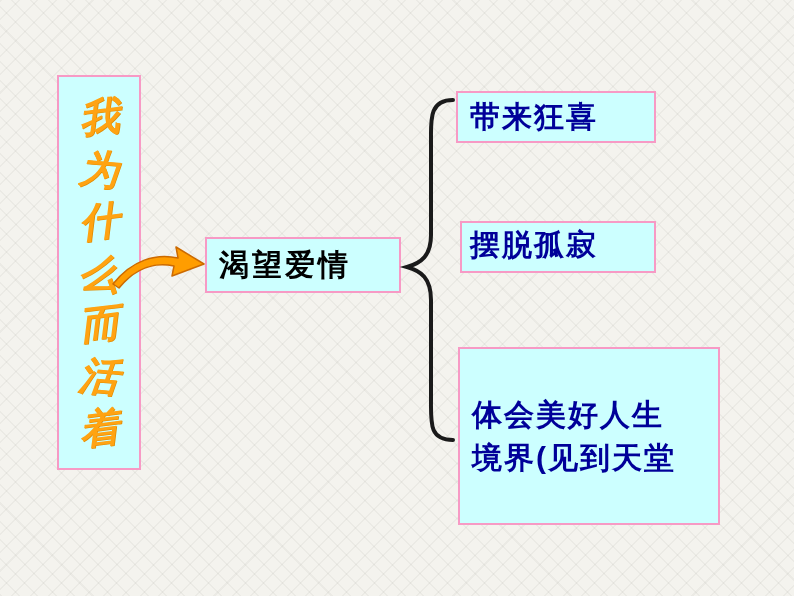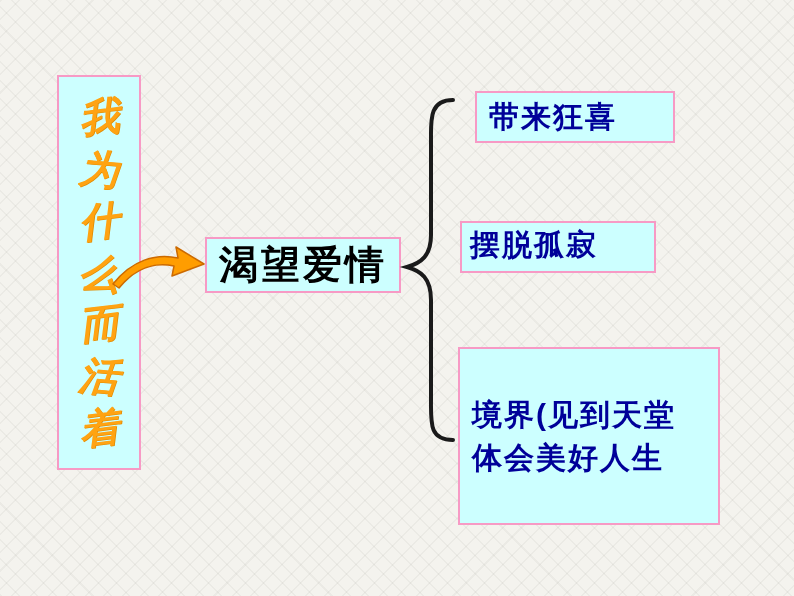--- a/index.html
+++ b/index.html
@@ -46,36 +46,36 @@
 
   
   .center-box {
     left: 205px; top: 237px;
     width: 196px; height: 56px;
     display: flex;
     align-items: center;
     padding-left: 12px;
   }
   .center-box .label {
-    font-size: 39px;
+    font-size: 30px;
     font-weight: 700;
     color: #000000;
     letter-spacing: 3px;
   }
 
   
   .branch-label {
     font-size: 30px;
     font-weight: 700;
     color: #000099;
     letter-spacing: 2px;
     line-height: 1.45;
   }
   .branch-1 {
-    left: 475px; top: 91px;
+    left: 456px; top: 91px;
     width: 200px; height: 52px;
     display: flex; align-items: center;
     padding-left: 12px;
   }
   .branch-2 {
     left: 460px; top: 221px;
     width: 196px; height: 52px;
     display: flex; align-items: flex-start;
     padding-left: 8px;
   }
@@ -125,17 +125,17 @@
 
   <div class="box branch-1">
     <span class="branch-label">带来狂喜</span>
   </div>
 
   <div class="box branch-2">
     <span class="branch-label">摆脱孤寂</span>
   </div>
 
   <div class="box branch-3">
+    <div class="branch-label">体会美好人生</div>
     <div class="branch-label">境界(见到天堂</div>
-    <div class="branch-label">体会美好人生</div>
   </div>
 
 </div>
 
 </body></html>

